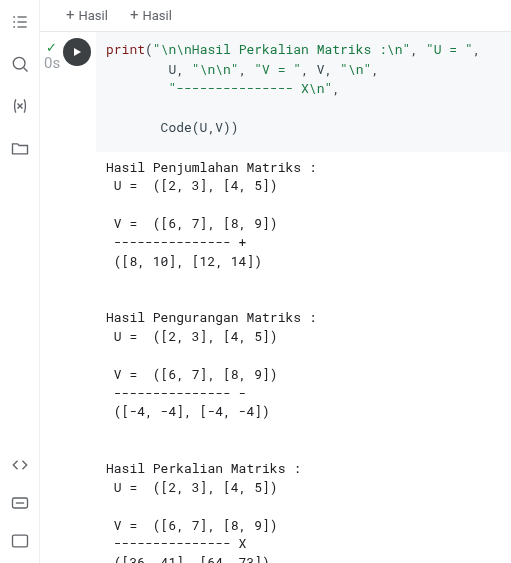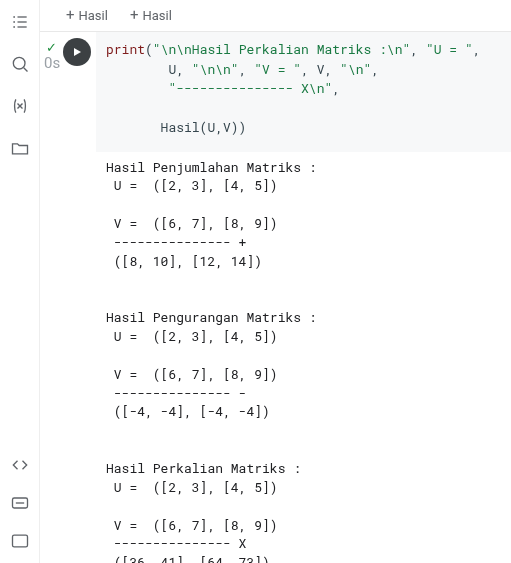--- a/index.html
+++ b/index.html
@@ -170,21 +170,21 @@
           <div class="run-btn">
             <svg viewBox="0 0 24 24">
                 <polygon points="6 4 20 12 6 20"></polygon>
               </svg>
           </div>
         </div>
         <div class="code-block"><span class="tok-fn">print</span><span class="tok-punc">(</span><span class="tok-str">"\n\nHasil Perkalian Matriks :\n"</span><span class="tok-punc">, </span><span class="tok-str">"U = "</span><span class="tok-punc">,</span>
         <span>U</span><span class="tok-punc">, </span><span class="tok-str">"\n\n"</span><span class="tok-punc">, </span><span class="tok-str">"V = "</span><span class="tok-punc">, </span><span>V</span><span class="tok-punc">, </span><span class="tok-str">"\n"</span><span class="tok-punc">,</span>
         <span class="tok-str">"--------------- X\n"</span><span class="tok-punc">,</span>
 
-       <span>Hasil(U,V))</span></div>
+       <span>Code(U,V))</span></div>
       </div>
       <div class="output-row">
         <div class="output-gutter"></div>
         <div class="output">Hasil Penjumlahan Matriks :
  U =  ([2, 3], [4, 5])
 
  V =  ([6, 7], [8, 9])
  --------------- +
  ([8, 10], [12, 14])
 

